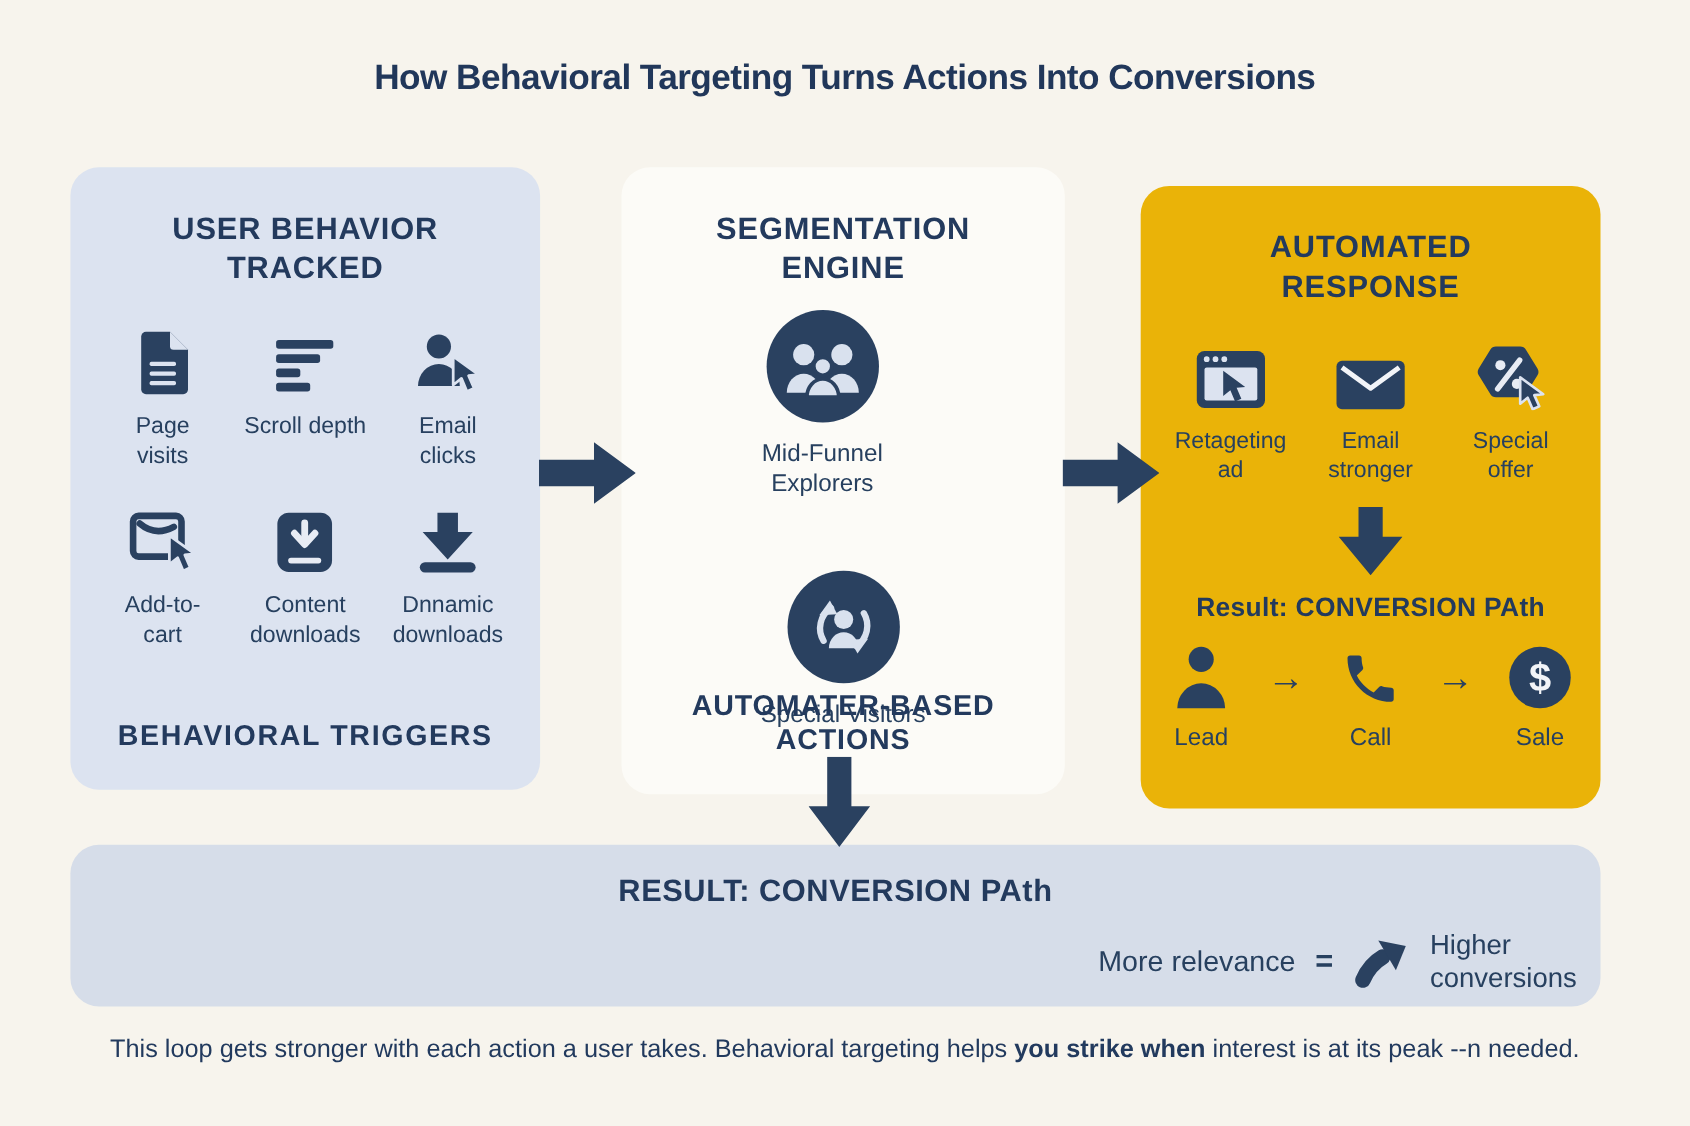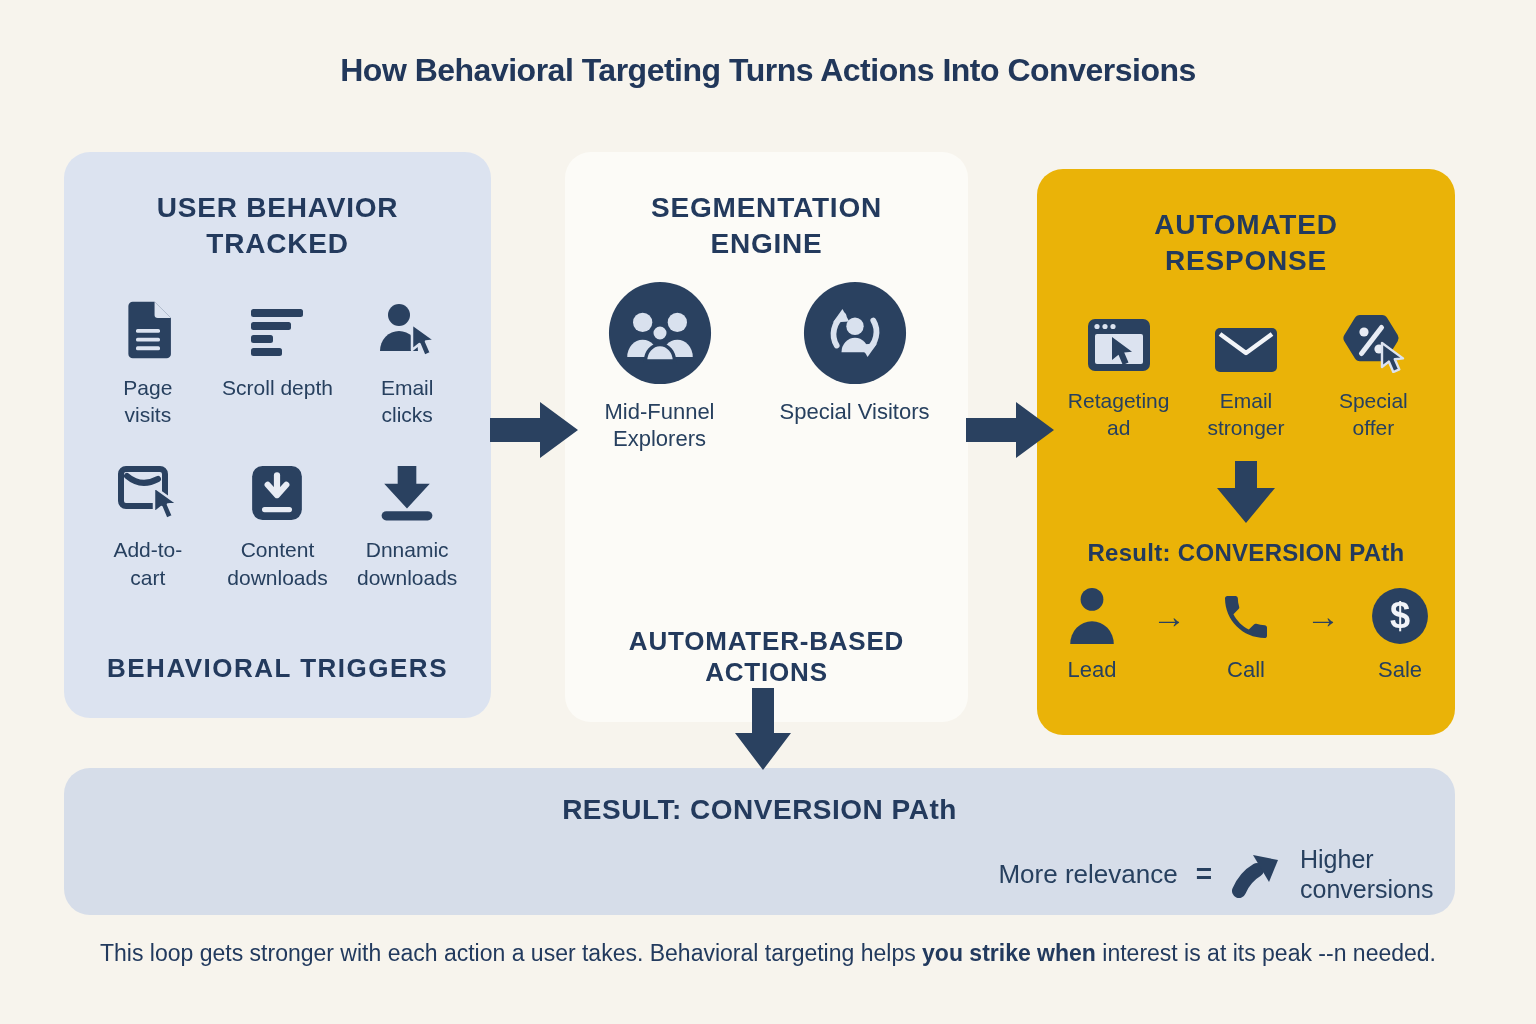--- a/index.html
+++ b/index.html
@@ -45,21 +45,21 @@
     margin-top:14px; font-size:21px; font-weight:500; text-align:center;
     color:#27405f; line-height:1.3;
   }
   .w84 { max-width:84px; } .w96 { max-width:96px; } .w112 { max-width:112px; }
 
   
   .seg-body { display:flex; flex-direction:column; align-items:center; }
   .seg-item { display:flex; flex-direction:column; align-items:center; }
   .seg-circle { width:106px; height:106px; }
   .seg-label { margin-top:12px; font-size:22px; font-weight:500; color:#27405f; text-align:center; line-height:1.25; }
-  .seg-row { display:flex; gap:64px; margin-top:18px; align-items:flex-start; }
+  .seg-row { display:flex; gap:64px; margin-top:18px; align-items:flex-start;flex-direction:column; }
 
   
   .auto-body { display:flex; flex-direction:column; align-items:center; }
   .auto-grid { display:grid; grid-template-columns:repeat(3,1fr); width:100%; padding:30px 18px 0; }
   .result-label { font-size:24px; font-weight:700; color:#233a5d; margin-top:16px; letter-spacing:0.3px; }
   .path-row { display:flex; align-items:center; gap:18px; margin-top:16px; }
   .path-step { display:flex; flex-direction:column; align-items:center; width:84px; }
   .path-step .icon { height:62px; display:flex; align-items:flex-end; }
   .path-step-label { margin-top:12px; font-size:22px; font-weight:500; color:#27405f; }
   .path-arrow { font-size:34px; color:#2a4160; margin-bottom:34px; font-weight:400; }

